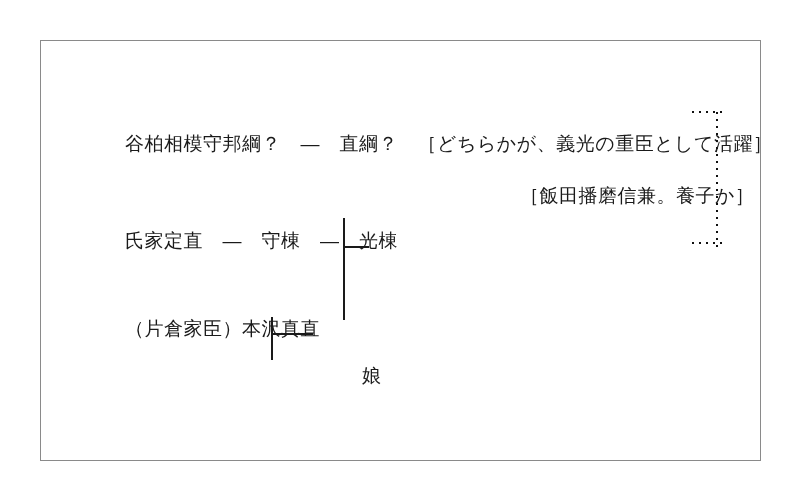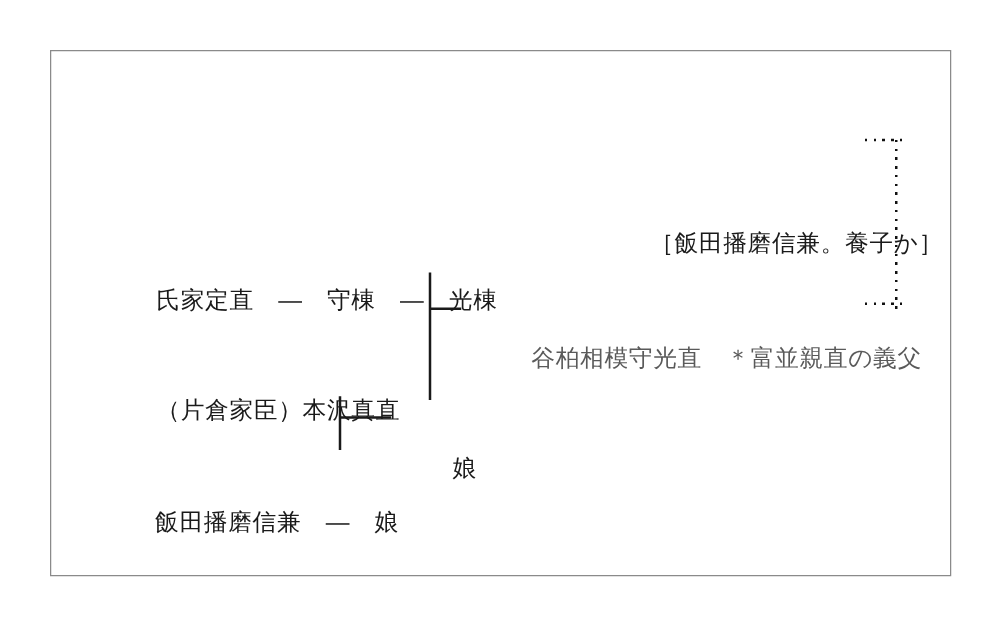--- a/index.html
+++ b/index.html
@@ -49,32 +49,31 @@
   .d-bottom{
     left:692px;top:242px;width:30px;height:2px;
     background:repeating-linear-gradient(to right,var(--dotted) 0 2px,transparent 2px 7px);
   }
 </style>
 </head>
 <body>
 
 <div class="frame">
 
+  <div class="row r-gen1">谷柏相模守邦綱？　―　直綱？　［どちらかが、義光の重臣として活躍］</div>
 
   <div class="row r-adopt">［飯田播磨信兼。養子か］</div>
 
   <div class="row r-gen2">氏家定直　―　守棟　―　光棟</div>
 
-  <div class="row r-mitsunao muted">谷柏相模守光直　＊富並親直の義父</div>
 
   <div class="row r-honzawa">（片倉家臣）本沢真直</div>
 
   <div class="row r-daughter">娘</div>
 
-  <div class="row r-iida">飯田播磨信兼　―　娘</div>
 
 
 </div>
 
 <div class="sline v-mitsumune"></div>
 <div class="sline h-mitsunao"></div>
 <div class="sline v-honzawa"></div>
 <div class="sline h-daughter"></div>
 
 <div class="dline d-top"></div>

